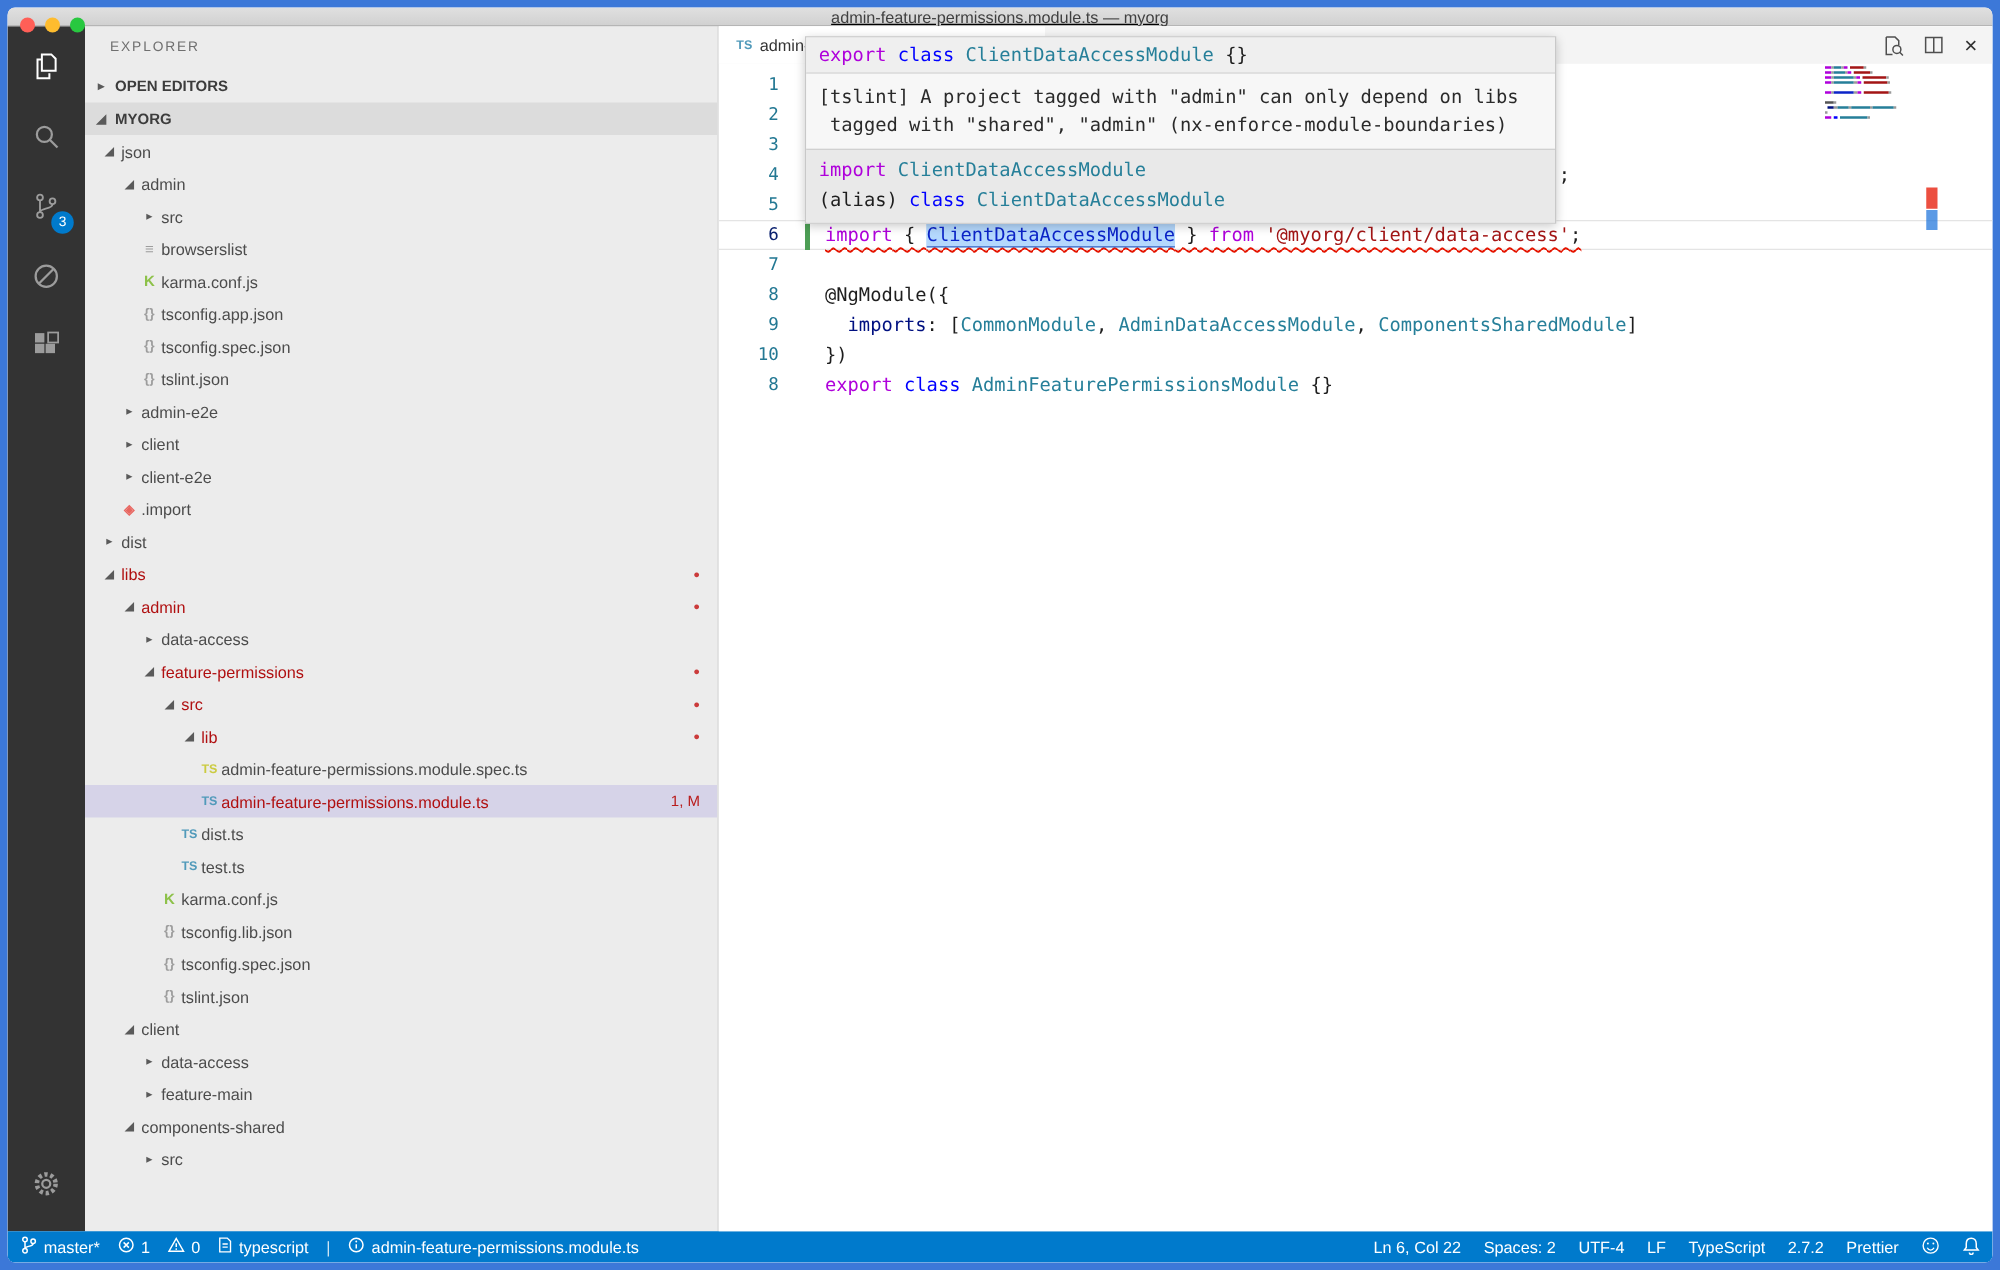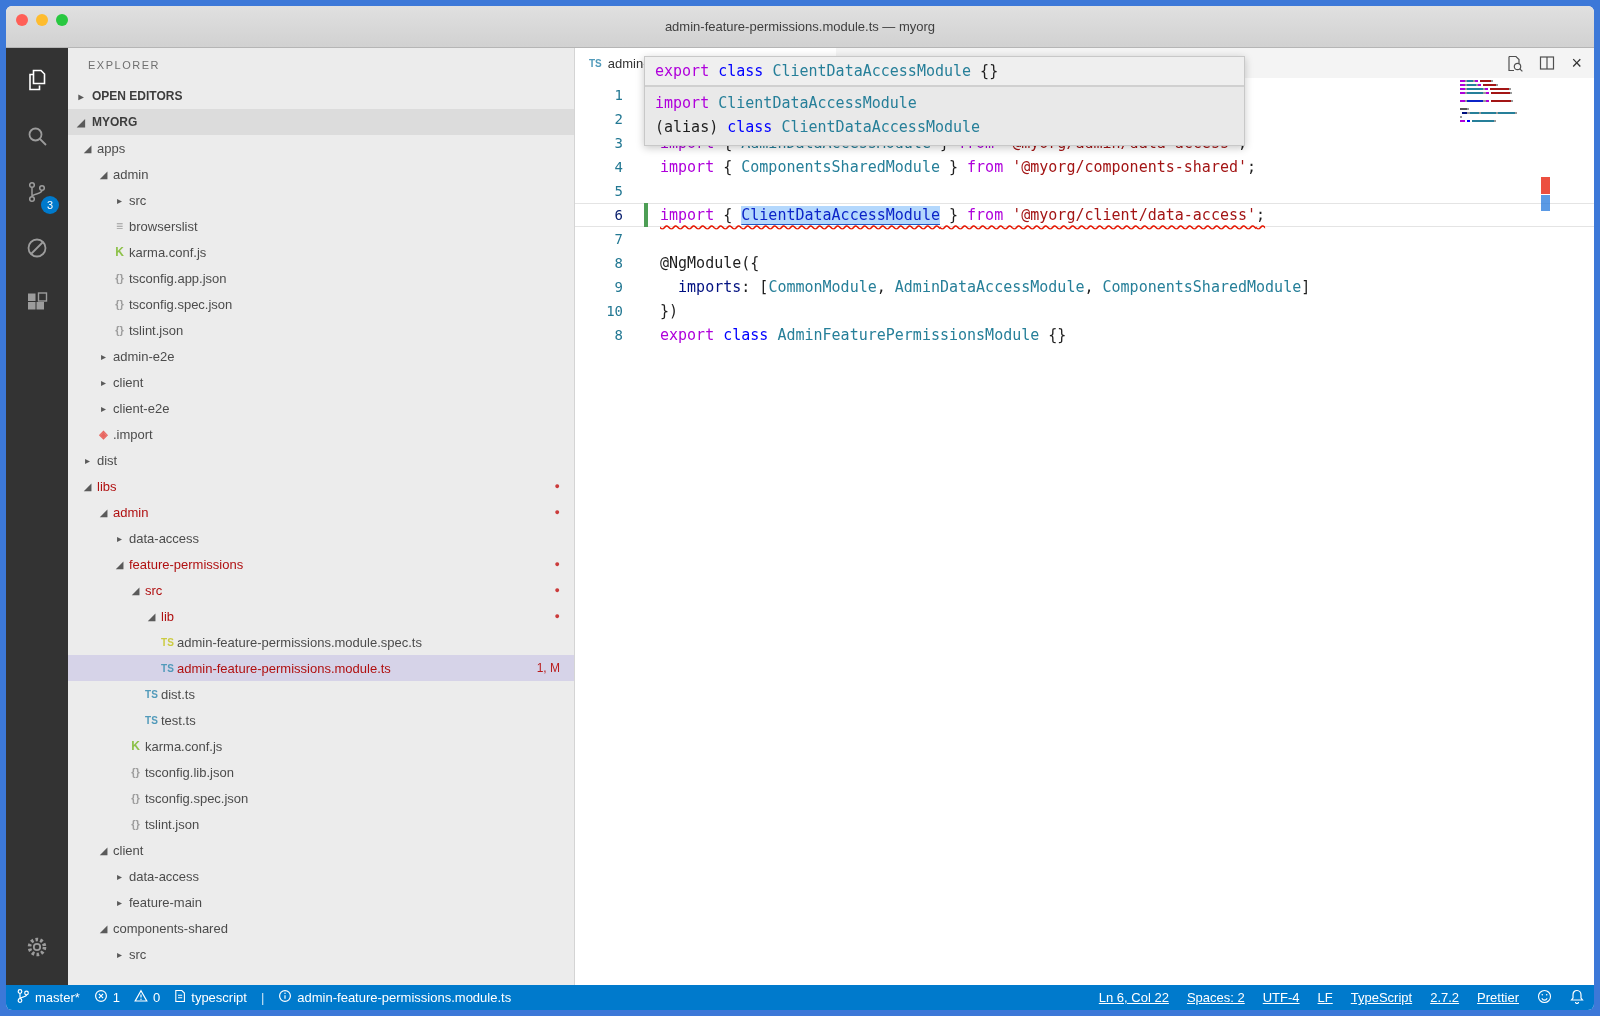--- a/index.html
+++ b/index.html
@@ -2,23 +2,23 @@
 <html><head>
 <meta charset="utf-8">
 <style>
   * { box-sizing: border-box; margin: 0; padding: 0; }
   body { font-family: "Liberation Sans", sans-serif; }
   .frame { width: 1600px; height: 1016px; background: #3c78d8; padding: 6px; }
   .window { width: 100%; height: 100%; display: flex; flex-direction: column;
             background: #fff; border-radius: 6px; overflow: hidden; }
 
   
-  .titlebar { height: 42px; flex: none; background: linear-gradient(#e0e0e0,#d1d1d1);
+  .titlebar { height: 15px; flex: none; background: linear-gradient(#e0e0e0,#d1d1d1);
               border-bottom: 1px solid #b5b5b5; position: relative;
-              display: flex; align-items: center; justify-content: center; }
+              display: flex; align-items: center; justify-content: center; text-decoration: underline; }
   .traffic { position: absolute; left: 10px; top: 8px; display: flex; gap: 8px; }
   .tl { width: 12px; height: 12px; border-radius: 50%; }
   .tl.red { background: #ff5f57; } .tl.yellow { background: #febc2e; } .tl.green { background: #28c840; }
   .title-text { font-size: 13px; color: #3f3f3f; }
 
   
   .main { flex: 1; display: flex; min-height: 0; }
 
   
   .activitybar { width: 62px; flex: none; background: #333333; display: flex;
@@ -97,21 +97,21 @@
   .minimap { position: absolute; right: 56px; top: 32px; width: 78px; z-index: 2; cursor: pointer; }
   .mm-row { height: 2px; margin-bottom: 2px; display: flex; }
   .mm-seg { height: 2px; display: inline-block; }
   .ruler-mark { position: absolute; width: 9px; right: 44px; z-index: 2; }
 
   
   .statusbar { height: 25px; flex: none; background: #007acc; color: #fff; font-size: 13px;
                display: flex; align-items: center; justify-content: space-between; padding: 0 10px; }
   .sb-group { display: flex; align-items: center; }
   .sb-group.left > * { margin-right: 14px; }
-  .sb-group.right > * { margin-left: 18px; text-decoration: underline; }
+  .sb-group.right > * { margin-left: 18px; }
   .sb-item { display: flex; align-items: center; gap: 5px; cursor: pointer; white-space: nowrap; }
   .sb-sep { opacity: .8; cursor: default; }
 </style>
 </head>
 <body>
 
 <div class="frame">
   <div class="window">
 
     <div class="titlebar">
@@ -192,21 +192,21 @@
         </div>
         <div class="section-header shaded">
           <span class="sh-twisty">◢</span>
           <span>MYORG</span>
         </div>
         <div class="tree">
             <div class="tree-row" style="padding-left: 10px;">
               <span class="slot">
                 <span class="twisty">◢</span>
               </span>
-              <span class="tlabel">apps</span>
+              <span class="tlabel">json</span>
             </div>
             <div class="tree-row" style="padding-left: 26px;">
               <span class="slot">
                 <span class="twisty">◢</span>
               </span>
               <span class="tlabel">admin</span>
             </div>
             <div class="tree-row" style="padding-left: 42px;">
               <span class="slot">
                 <span class="twisty">▸</span>
@@ -436,20 +436,24 @@
               <div class="code-line"><span class="lnum">7</span><span class="lcontent"></span></div>
               <div class="code-line"><span class="lnum">8</span><span class="lcontent"><span class="tk-deco">@NgModule</span><span class="tk-pln">({</span></span></div>
               <div class="code-line"><span class="lnum">9</span><span class="lcontent"><span class="tk-pln">  </span><span class="tk-prop">imports</span><span class="tk-pln">: [</span><span class="tk-type">CommonModule</span><span class="tk-pln">, </span><span class="tk-type">AdminDataAccessModule</span><span class="tk-pln">, </span><span class="tk-type">ComponentsSharedModule</span><span class="tk-pln">]</span></span></div>
               <div class="code-line"><span class="lnum">10</span><span class="lcontent"><span class="tk-pln">})</span></span></div>
               <div class="code-line"><span class="lnum">8</span><span class="lcontent"><span class="tk-kw">export</span><span class="tk-pln"> </span><span class="tk-cls">class</span><span class="tk-pln"> </span><span class="tk-type">AdminFeaturePermissionsModule</span><span class="tk-pln"> {}</span></span></div>
             </div>
         </div>
 
         <div class="hover-popup">
           <div class="hp-sig"><span class="tk-kw">export</span><span class="tk-pln"> </span><span class="tk-cls">class</span><span class="tk-pln"> </span><span class="tk-type">ClientDataAccessModule</span><span class="tk-pln"> {}</span></div>
+          <div class="hp-msg">
+            <div>[tslint] A project tagged with "admin" can only depend on libs</div>
+            <div> tagged with "shared", "admin" (nx-enforce-module-boundaries)</div>
+          </div>
           <div class="hp-alias">
               <div class="hp-line"><span class="tk-kw">import</span><span class="tk-pln"> </span><span class="tk-type">ClientDataAccessModule</span></div>
               <div class="hp-line"><span class="tk-pln">(alias) </span><span class="tk-cls">class</span><span class="tk-pln"> </span><span class="tk-type">ClientDataAccessModule</span></div>
             </div>
         </div>
 
         <div class="minimap">
             <div class="mm-row">
               <span class="mm-seg" style="width: 4.5px; background: rgb(175, 0, 219);"></span>
               <span class="mm-seg" style="width: 2.25px; background: rgb(154, 154, 154);"></span>

